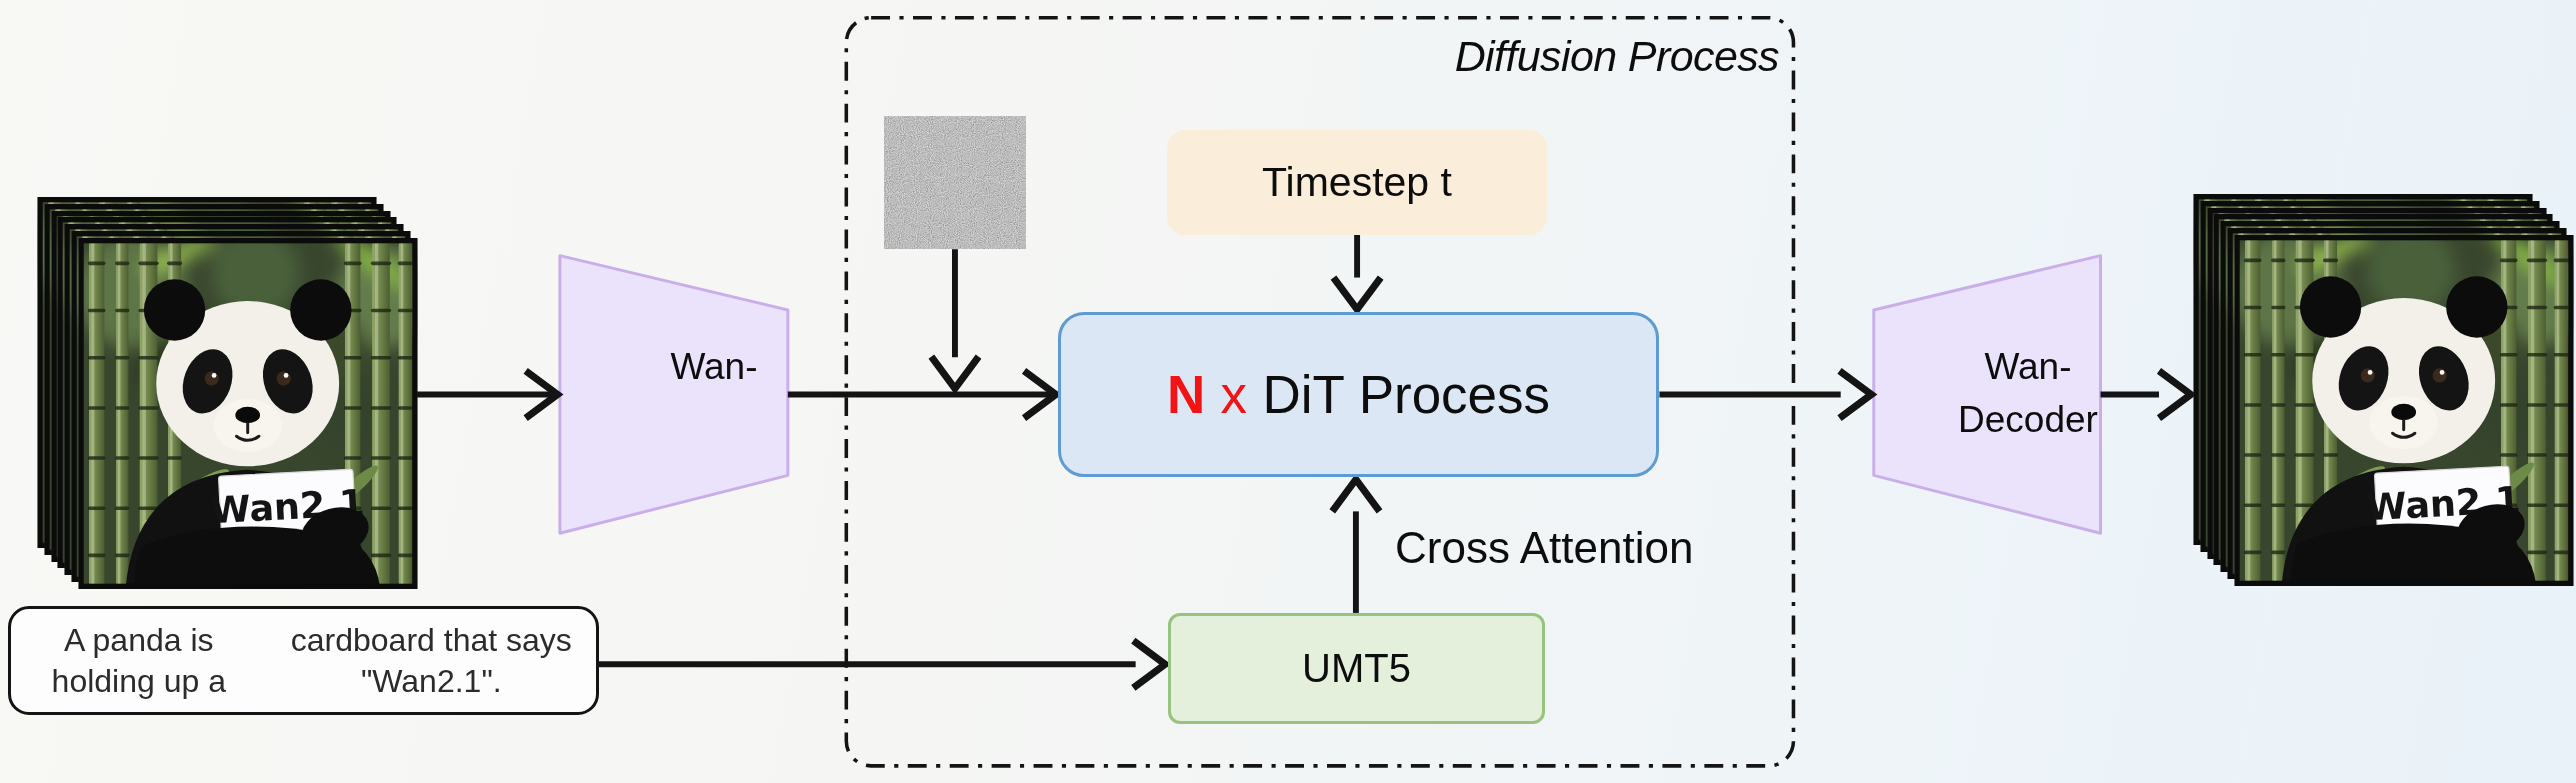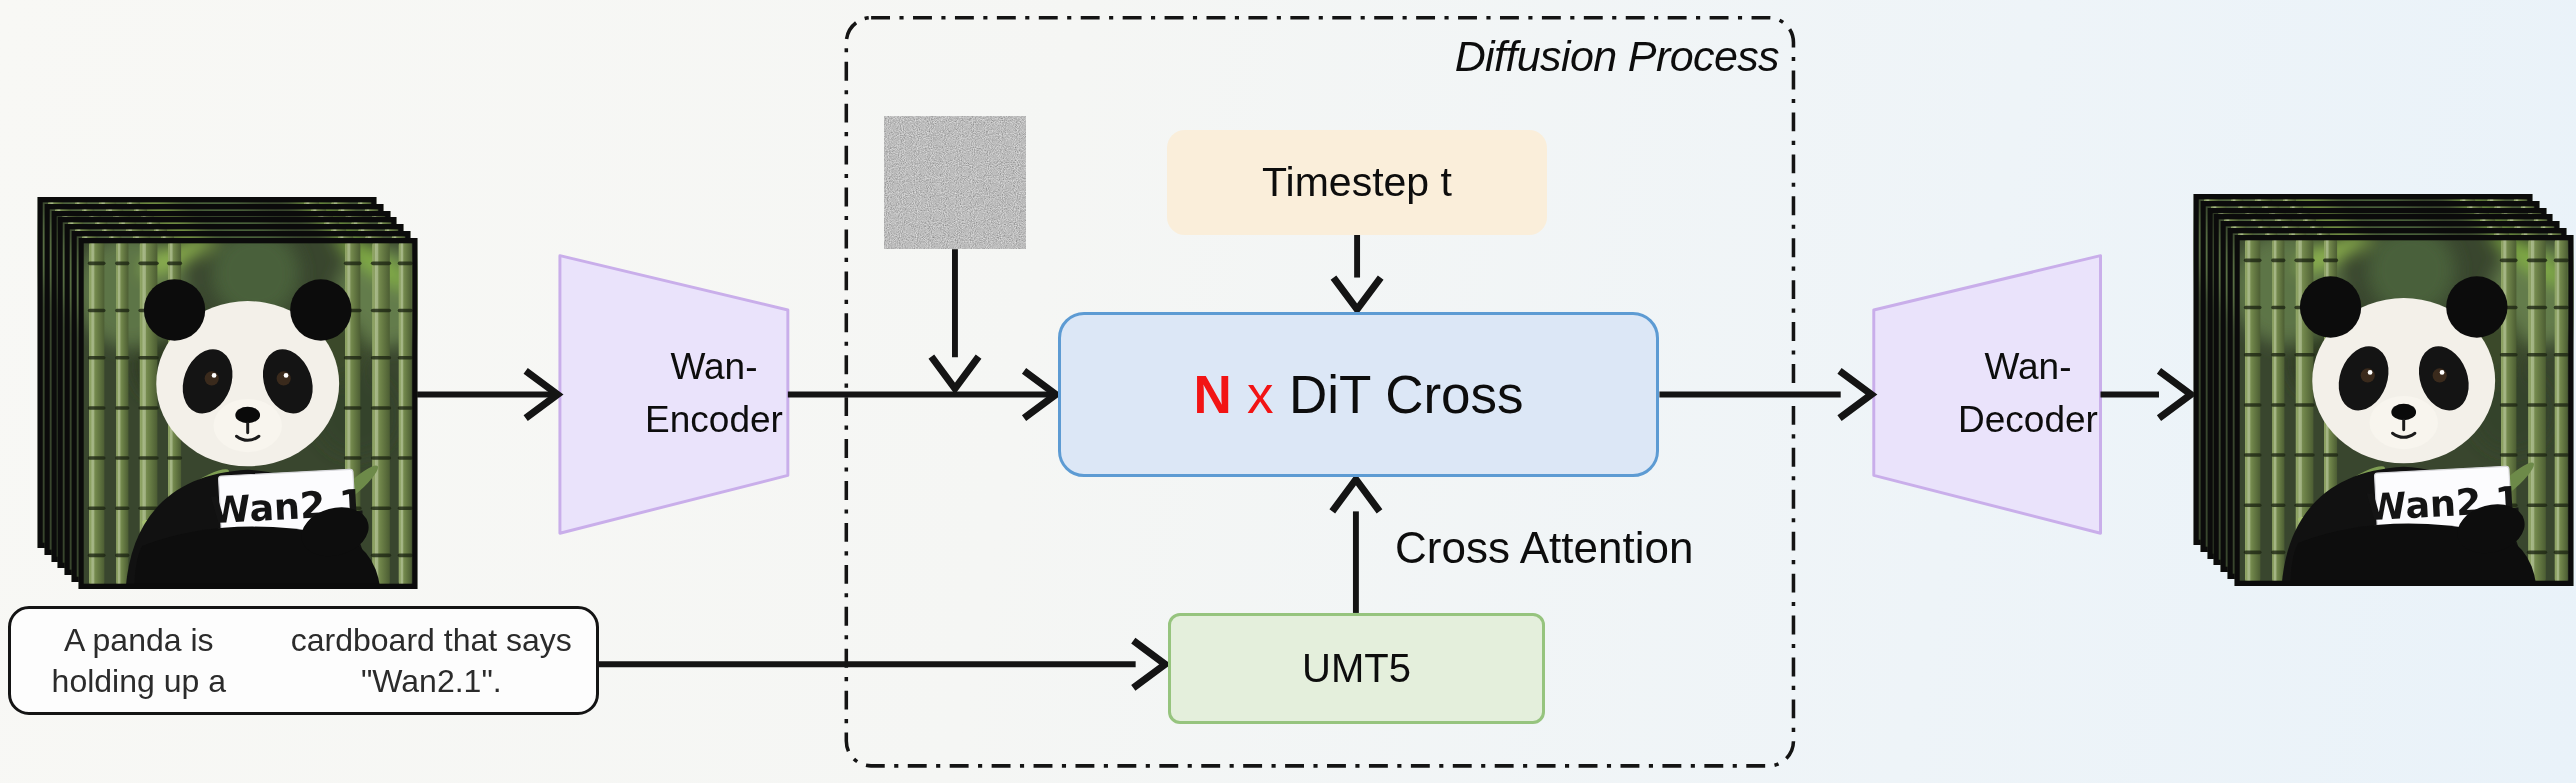--- a/index.html
+++ b/index.html
@@ -222,35 +222,34 @@
 
   <svg id="noise-img" viewBox="0 0 240 225">
     <rect width="240" height="225" fill="#8a8a8a"></rect>
     <rect width="240" height="225" filter="url(#noiseF)"></rect>
   </svg>
 
   <div id="diffusion-title">Diffusion Process</div>
 
   <div class="traplabel" id="encoder-label">
     <div>Wan-</div>
-    <div>Encoder</div>
   </div>
   <div class="traplabel" id="decoder-label">
     <div>Wan-</div>
     <div>Decoder</div>
   </div>
 
   <div class="node" id="timestep-box">
     <span>Timestep t</span>
   </div>
 
   <div class="node" id="dit-box">
     <span class="red n">N</span>
     <span class="red">x</span>
-    <span>DiT Cross</span>
+    <span>DiT Process</span>
   </div>
 
   <div class="node" id="umt5-box">
     <span>UMT5</span>
   </div>
 
   <div id="cross-attention-label">Cross Attention</div>
 
   <div class="node" id="prompt-box">
     <div>A panda is holding up a</div>

